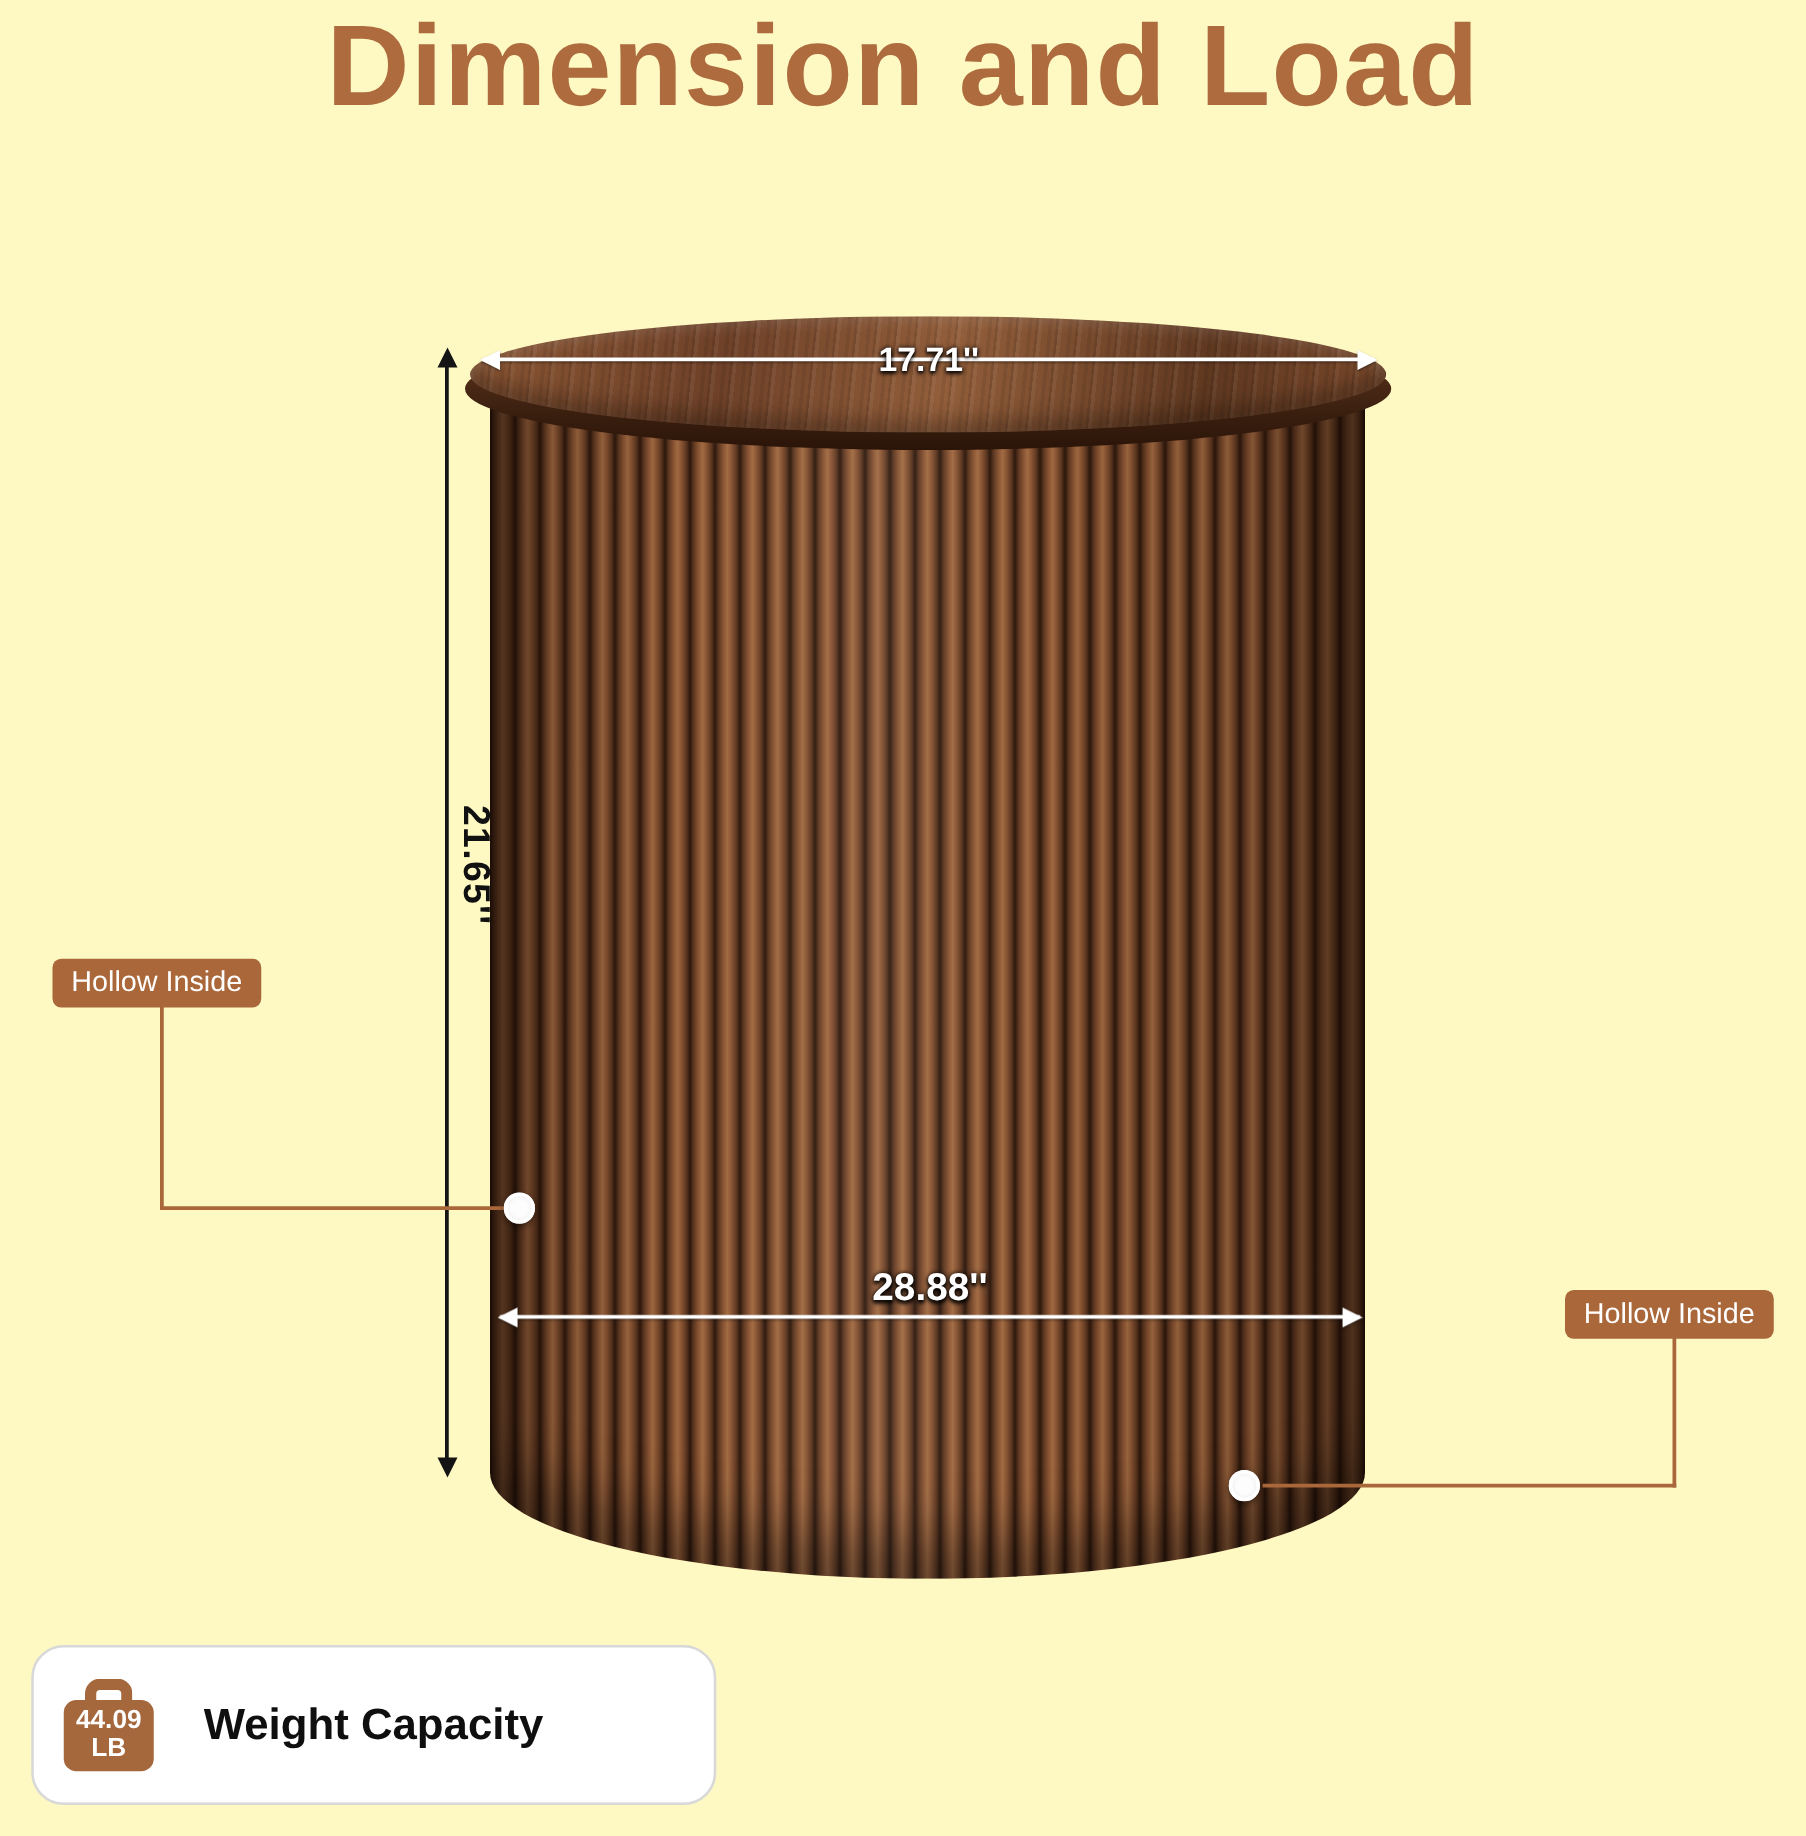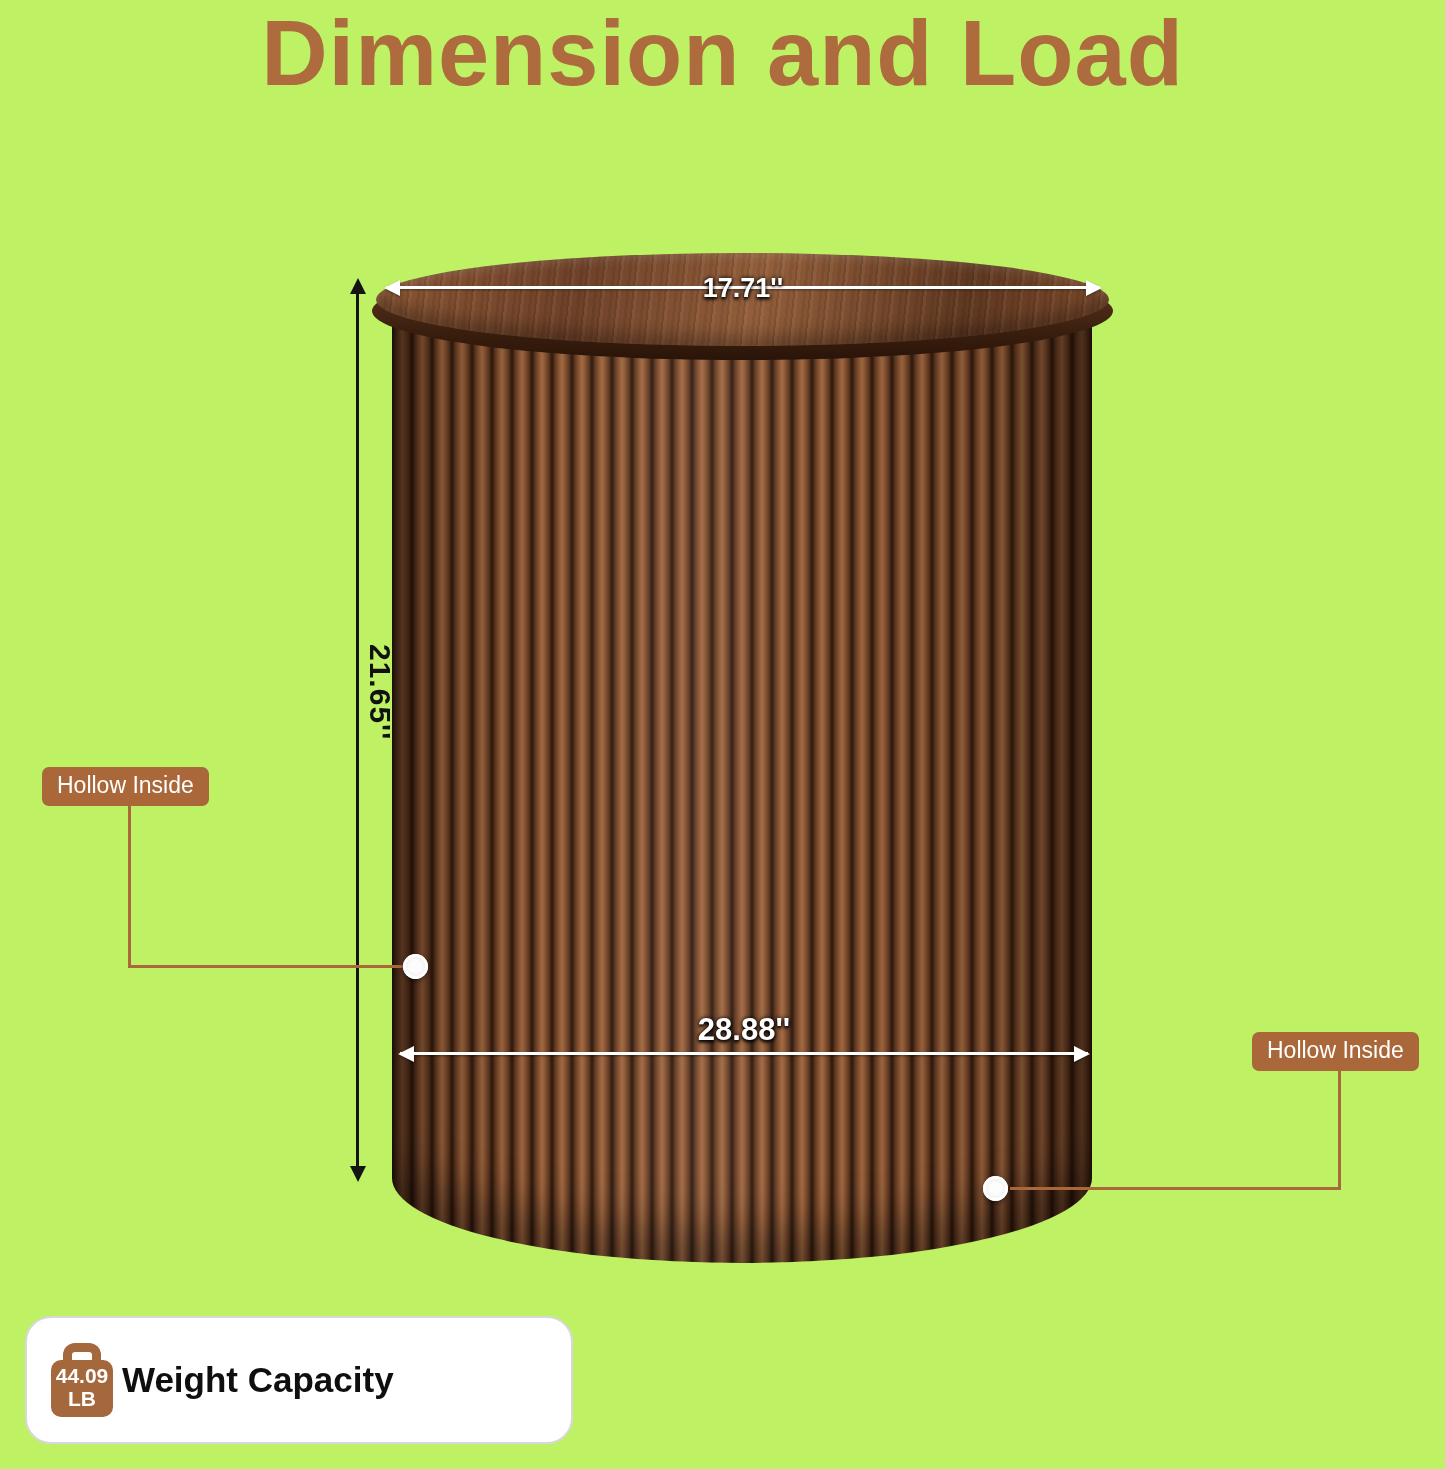--- a/index.html
+++ b/index.html
@@ -1,17 +1,17 @@
 <!DOCTYPE html>
 <html><head>
 <meta charset="utf-8">
 <style>
   html, body { margin:0; padding:0; background:#ffffff; }
   .page {
-    position:relative; width:1445px; height:1469px; background:#bef264;
+    position:relative; width:1445px; height:1469px; background:#fef9c3;
     overflow:hidden; font-family:"Liberation Sans", sans-serif;
   }
 
   
   .title {
     position:absolute; top:2px; left:0; width:100%; margin:0;
     text-align:center; font-size:92px; line-height:1.12; font-weight:bold;
     color:#ad6b3e; letter-spacing:1px;
   }
 
@@ -99,32 +99,32 @@
     background:#fdfdfd; z-index:6;
     box-shadow:0 2px 5px rgba(0,0,0,.45), inset 0 0 0 3px #ffffff, inset 0 0 6px rgba(0,0,0,.25);
   }
 
   
   .weight-card {
     position:absolute; left:25px; top:1316px; width:548px; height:128px;
     background:#ffffff; border:2px solid #d8d8d8; border-radius:26px;
     display:flex; align-items:center; padding:0 24px; box-sizing:border-box; z-index:6;
   }
-  .weight-icon { width:62px; flex:0 0 auto; text-align:center; }
+  .weight-icon { width:72px; flex:0 0 auto; text-align:center; }
   .weight-handle {
     width:38px; height:20px; margin:0 auto -3px; box-sizing:border-box;
     border:9px solid #a5673c; border-bottom:none; border-radius:12px 12px 0 0;
   }
   .weight-body {
     background:#a5673c; border-radius:10px; padding:5px 0 7px;
     color:#ffffff; font-weight:bold; line-height:1.05;
   }
   .weight-value { font-size:21px; display:block; }
   .weight-unit { font-size:21px; display:block; }
-  .weight-text { margin-left:9px; }
+  .weight-text { margin-left:40px; }
   .weight-title { font-size:35px; font-weight:bold; color:#0f0f0f; line-height:1.2; }
   .weight-detail { font-size:30px; color:#1c1c1c; line-height:1.2; }
 </style>
 </head>
 <body>
 
 <div class="page">
 
   <h1 class="title">Dimension and Load</h1>
 

